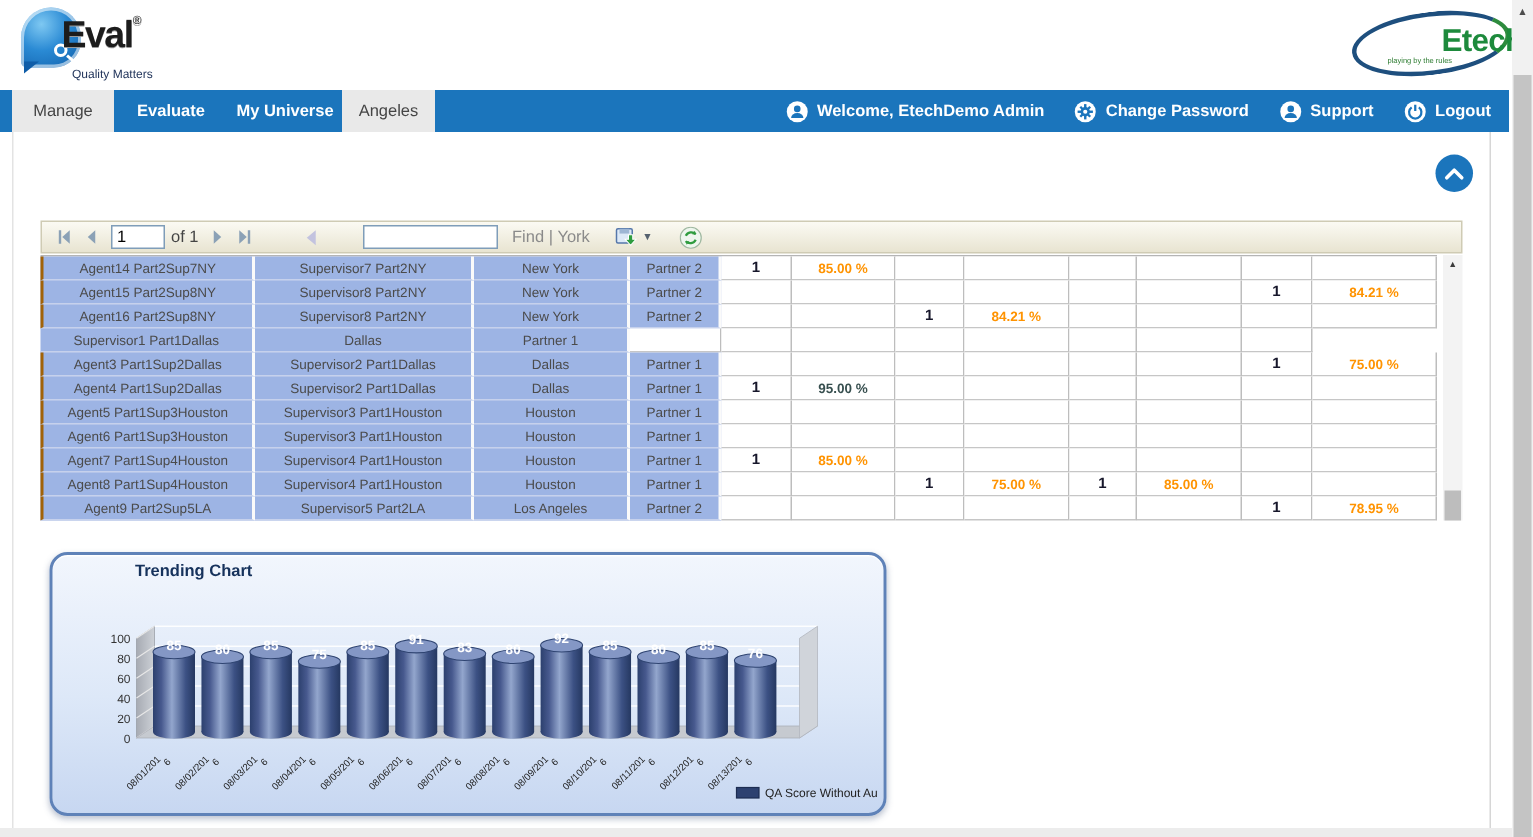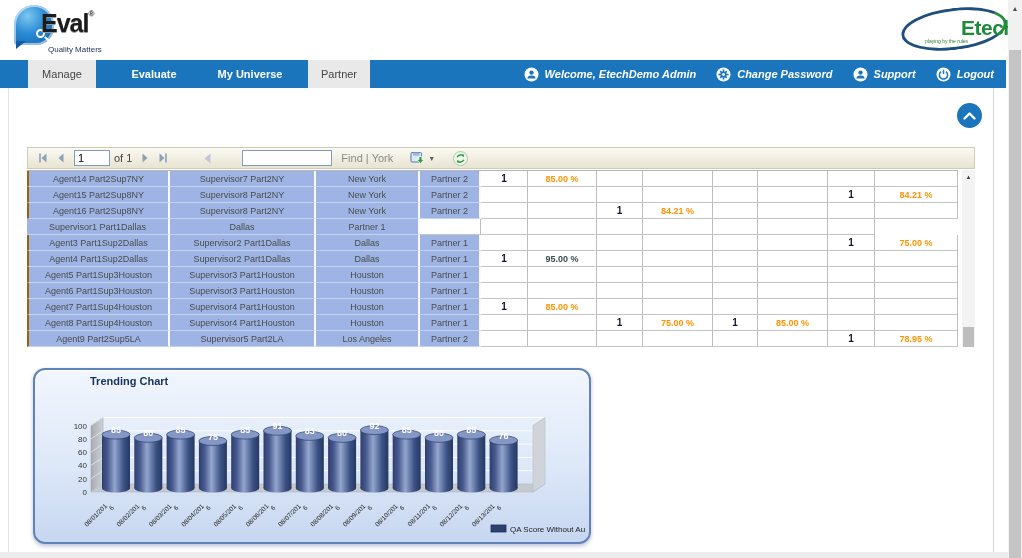--- a/index.html
+++ b/index.html
@@ -34,25 +34,25 @@
 
   .etech-logo { position:absolute; right:12px; top:8px; width:104px; height:44px; }
   .etech-ellipse { position:absolute; left:-2px; top:0; width:106px; height:42px; border:3px solid #1e4f7e;
     border-right-color:#2e8b3e; border-top-color:#1e4f7e; border-radius:50%; transform:rotate(-7deg); }
   .etech-text { position:absolute; left:14px; top:8px; font-size:21px; font-weight:800; color:#1d8a3c; letter-spacing:-0.5px;margin-left:44px; }
   .etech-tagline { position:absolute; left:22px; top:30px; font-size:5px; color:#2e7d32; }
 
   
   .navbar { position:absolute; left:0; top:60px; right:16px; height:28px; background:#1b75bc; display:flex; align-items:stretch; }
   .nav-spacer { width:8px; }
-  .tab { display:flex; align-items:center; justify-content:center; font-size:11px; color:#fff; font-weight:700; cursor:pointer;margin-left:20px; }
+  .tab { display:flex; align-items:center; justify-content:center; font-size:11px; color:#fff; font-weight:700; cursor:pointer; }
   .tab.light { background:#e9e9e9; color:#454545; font-weight:400; }
   .tab.w68 { width:68px; } .tab.w76 { width:76px; } .tab.w62 { width:62px; }
   .nav-right { margin-left:auto; display:flex; align-items:center; gap:20px; padding-right:12px; }
-  .nav-item { display:flex; align-items:center; gap:6px; color:#fff; font-size:11px; font-weight:700; cursor:pointer; white-space:nowrap;font-style:italic; }
+  .nav-item { display:flex; align-items:center; gap:6px; color:#fff; font-size:11px; font-weight:700; cursor:pointer; white-space:nowrap; }
 
   
   .content-frame { position:absolute; left:8px; top:88px; width:986px; height:464px; background:#fff;
     border-left:1px solid #e3e3e3; border-right:1px solid #d6d6d6; }
   .bottom-strip { position:absolute; left:0; top:552px; width:1008px; height:6px; background:#ececec; }
 
   .scrolltop-btn { position:absolute; left:957px; top:103px; width:25px; height:25px; border-radius:50%;
     background:#1b75bc; display:flex; align-items:center; justify-content:center; cursor:pointer; z-index:5; }
 
   
@@ -114,21 +114,21 @@
     <div class="etech-text">Etech.</div>
     <div class="etech-tagline">playing by the rules</div>
   </div>
 </div>
 
 <div class="navbar">
   <div class="nav-spacer"></div>
   <div class="tab light w68">Manage</div>
   <div class="tab w76">Evaluate</div>
   <div class="tab w76">My Universe</div>
-  <div class="tab light w62">Partner</div>
+  <div class="tab light w62">Angeles</div>
 
   <div class="nav-right">
     <div class="nav-item">
       <svg width="15" height="15" viewBox="0 0 15 15">
         <circle cx="7.5" cy="7.5" r="7" fill="#fff"></circle>
         <circle cx="7.5" cy="5.6" r="2.2" fill="#1b75bc"></circle>
         <path d="M3.4,11.6 a4.1,3.2 0 0 1 8.2,0 z" fill="#1b75bc"></path>
       </svg>
       <span>Welcome, EtechDemo Admin</span>
     </div>

